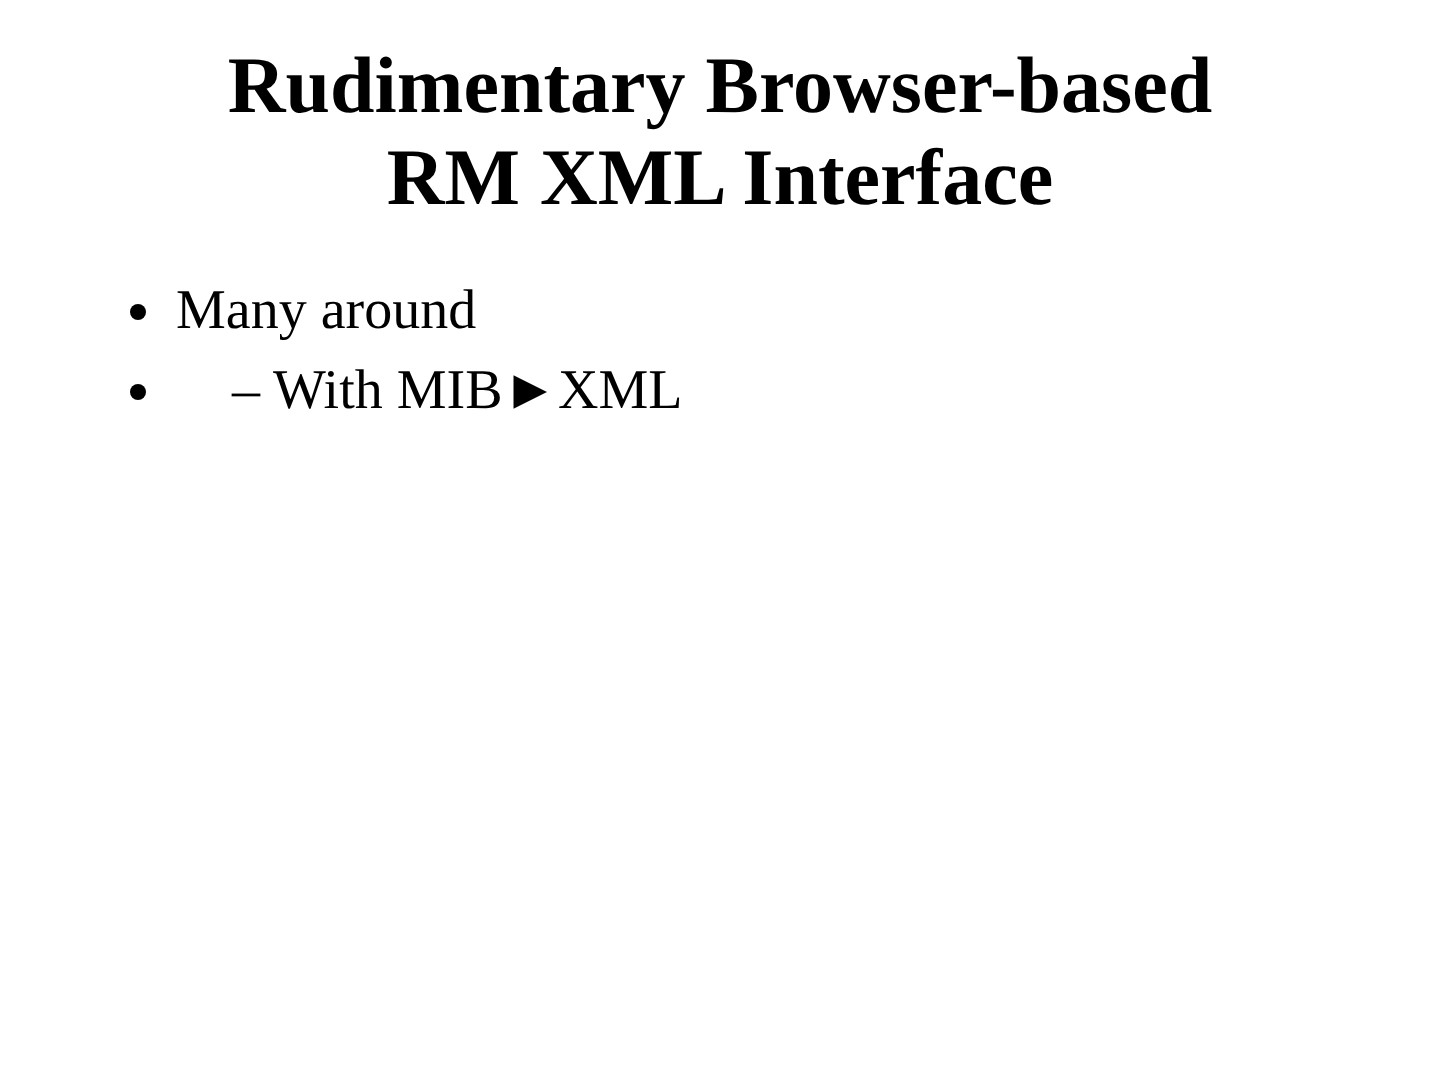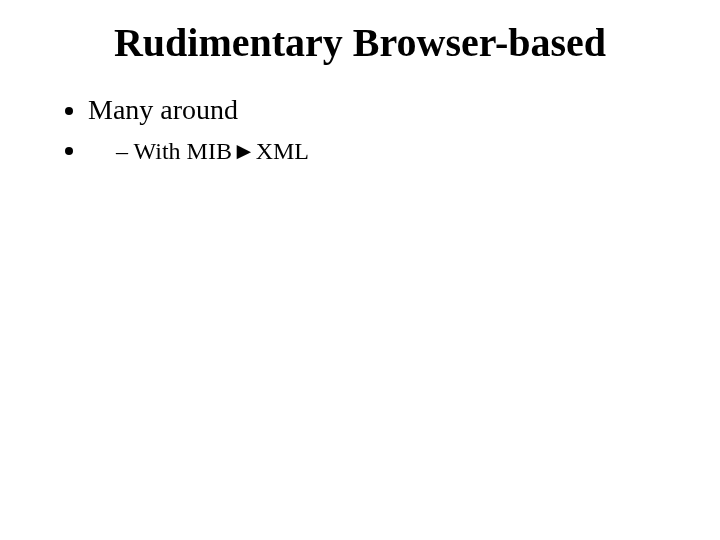--- a/index.html
+++ b/index.html
@@ -32,32 +32,33 @@
     line-height: 1.3;
   }
   ul.top > li {
     margin-bottom: 4px;
     font-family: Liberation Serif, serif;
   }
   ul.sub {
     list-style: none;
     margin: 2px 0 0 0;
     padding-left: 28px;
-    font-size: 24px;
+    font-size: 28px;
   }
   ul.sub > li::before {
     content: "– ";
   }
 </style>
 </head>
 <body>
 
 <div class="slide">
   <h1 class="title">
     <span>Rudimentary Browser-based</span><br>
+    <span>RM XML Interface</span>
   </h1>
 
   <ul class="top">
     <li>
       <span>Many around</span>
     </li>
     <li>
       <ul class="sub">
         <li>
           <span>With MIB►XML</span>

